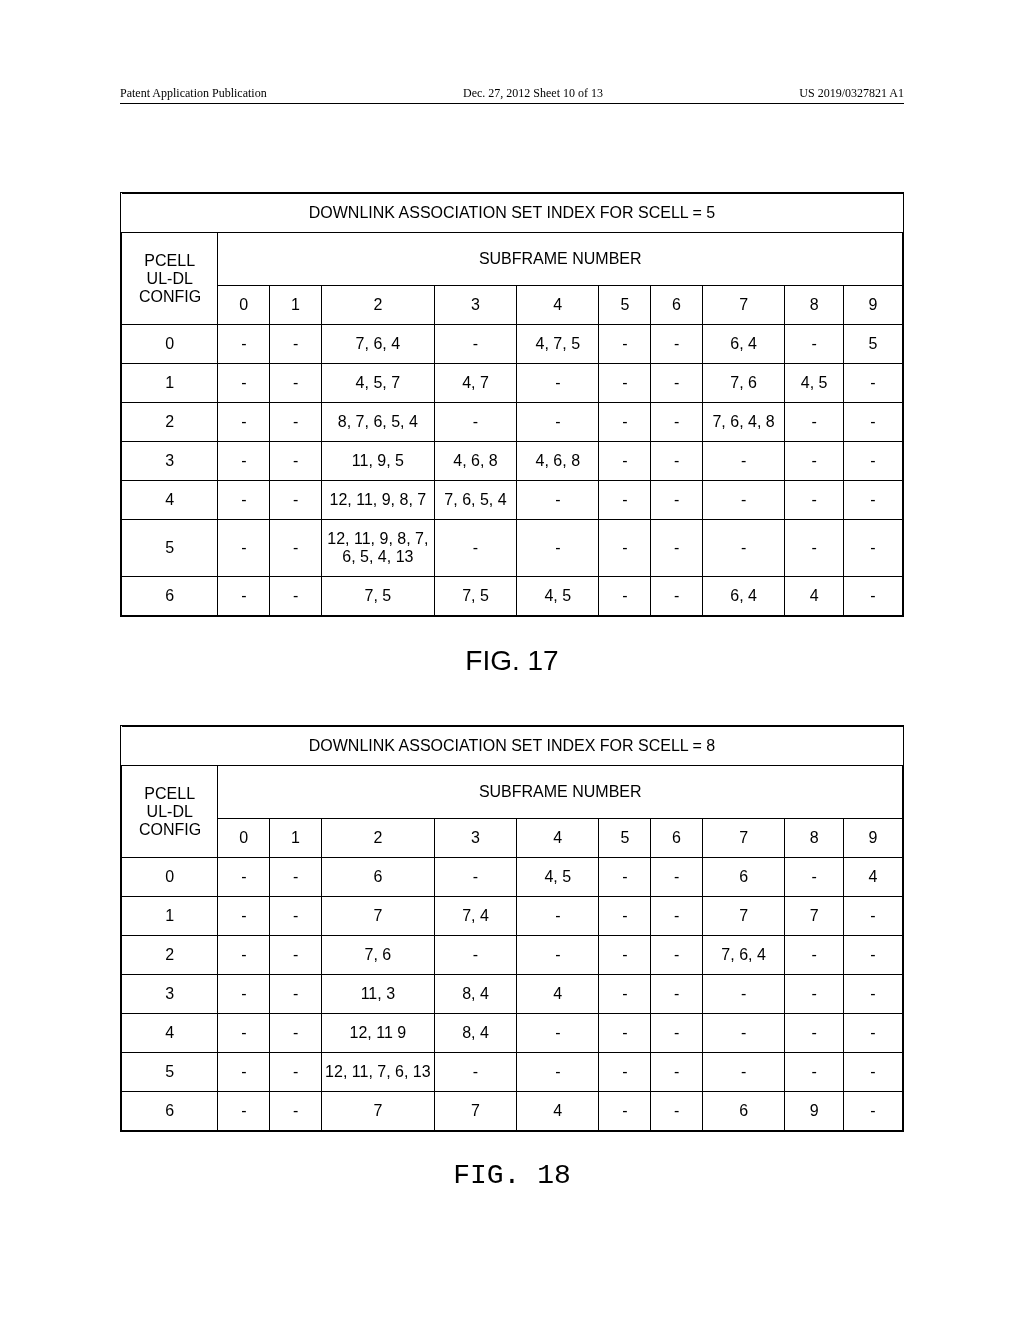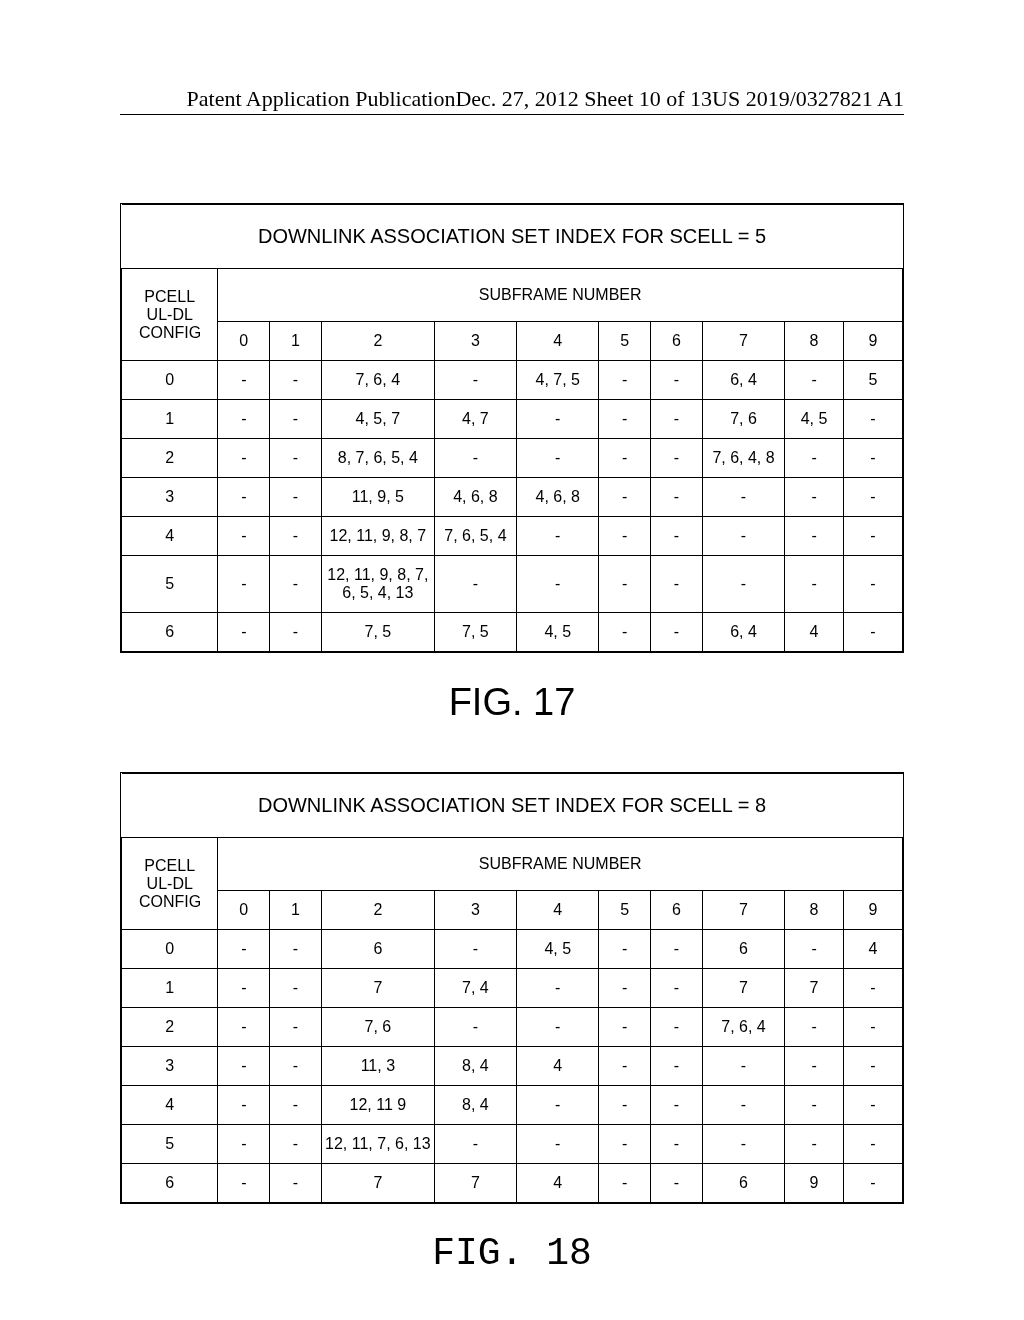--- a/index.html
+++ b/index.html
@@ -11,23 +11,23 @@
   }
   .page {
     width: 1024px;
     height: 1320px;
     position: relative;
     box-sizing: border-box;
     padding: 0 120px;
   }
   .header {
     display: flex;
-    justify-content: flex-end;
+    justify-content: space-between;
     font-family: "Times New Roman", Times, serif;
-    font-size: 22px;
+    font-size: 12px;
     padding-top: 86px;
     padding-bottom: 2px;
     border-bottom: 1.5px solid #000;
     margin-bottom: 88px;
   }
   .tbl-wrap {
     border: 1.5px solid #000;
   }
   table {
     border-collapse: collapse;
@@ -36,33 +36,33 @@
   }
   th, td {
     border: 1px solid #000;
     text-align: center;
     vertical-align: middle;
     font-size: 16px;
     padding: 10px 2px;
   }
   .caption-row td {
     border-left: none; border-right: none;
-    font-size: 20px;
-    padding: 20px;
+    font-size: 16px;
+    padding: 10px;
   }
   .subframe-row td { padding: 17px; }
   .col-config { width: 82px; }
   .col-narrow { width: 44px; }
   .col-wide   { width: 96px; }
   .col-med    { width: 70px; }
   .col-end    { width: 50px; }
   .col-end2   { width: 50px; }
   .fig-label {
     text-align: center;
-    font-size: 38px;
+    font-size: 28px;
     font-family: Arial, sans-serif;
     margin: 28px 0 48px 0;
   }
   
   .fig-label.last { margin-bottom: 0; font-family: Liberation Mono, monospace; }
 </style>
 </head>
 <body>
 
 <div class="page">

